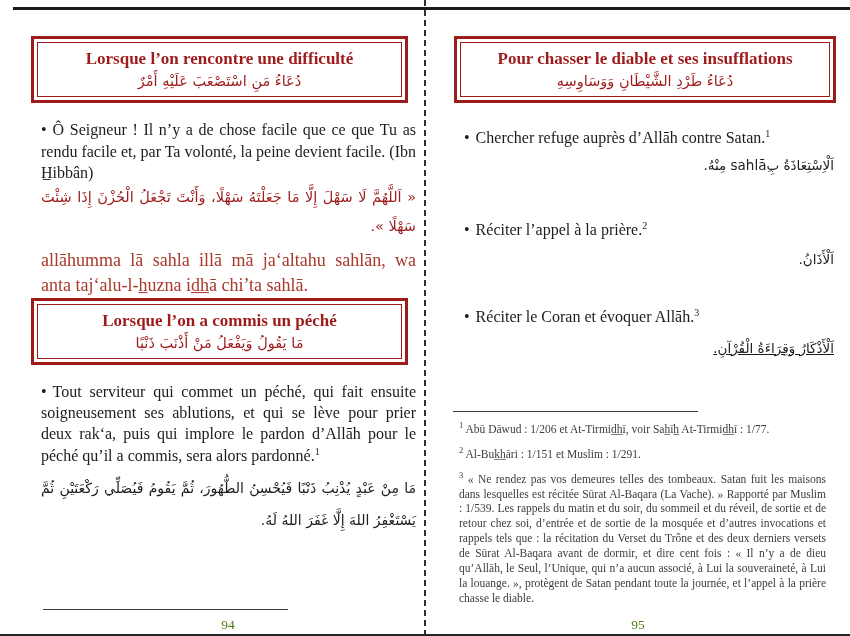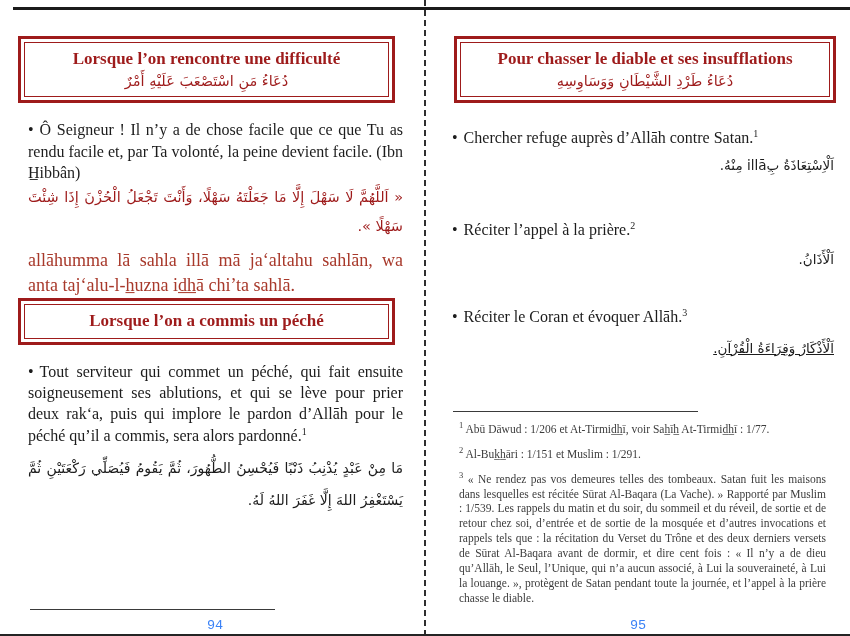--- a/index.html
+++ b/index.html
@@ -12,21 +12,21 @@
   body{
     width:850px;height:636px;position:relative;background:#ffffff;
     font-family:"Liberation Serif","DejaVu Serif",serif;
     color:var(--body_text);overflow:hidden;
   }
   .top-edge{position:absolute;top:7px;left:13px;right:0;height:3px;background:#1b1b1b;}
   .bottom-edge{position:absolute;bottom:0;left:0;right:0;height:2px;background:#242424;}
   .fold{position:absolute;left:424px;top:0;bottom:0;width:0;border-left:2px dashed #2e2e2e;}
 
   .page{position:absolute;top:0;height:636px;width:424px;}
-  .page-left{left:3px;padding:36px 24px 11px 25px;box-sizing:border-box;}
+  .page-left{left:16px;padding:36px 24px 11px 25px;box-sizing:border-box;}
   .page-right{left:426px;padding:36px 14px 0 26px;box-sizing:border-box;}
 
   .title-box{border:3px solid var(--accent);padding:3px;background:#fff;}
   .pl .title-box{margin:0 8px 0 -10px;}
   .pr .title-box{margin:0 0 0 2px;}
   .title-box-inner{border:1px solid var(--accent);padding:5px 6px 7px;text-align:center;}
   .title-fr{color:var(--accent);font-weight:bold;font-size:17px;line-height:1.25;}
   .title-ar{color:var(--accent);font-size:14.5px;margin-top:4px;direction:rtl;
             font-family:"DejaVu Sans",sans-serif;}
 
@@ -34,33 +34,33 @@
   .bullet{display:inline-block;margin-right:6px;}
 
   .dua-ar{direction:rtl;text-align:justify;text-align-last:right;font-family:"DejaVu Sans",sans-serif;}
   .dua-ar.red{color:var(--accent);font-size:14.5px;line-height:2.0;}
   .dua-ar.black{color:var(--body_text);font-size:14px;line-height:2.3;}
 
   .translit{color:var(--translit);font-size:18px;line-height:1.38;text-align:justify;margin:0;}
 
   sup.fref{font-size:10px;line-height:0;vertical-align:super;}
 
-  .item-line{font-size:16px;line-height:1.3;margin:0 0 0 0;}
+  .item-line{font-size:16px;line-height:1.3;margin:0 0 0 12px;}
   .item-ar{direction:rtl;text-align:right;font-family:"DejaVu Sans",sans-serif;
            font-size:13.5px;color:var(--body_text);margin-right:2px;}
 
   .foot-block{position:absolute;left:25px;right:26px;}
   .pl .foot-block{bottom:22px;right:40px;}
   .pr .foot-block{bottom:22px;right:16px;}
   .foot-rule{width:245px;border-top:1.5px solid #3a3a3a;margin:0 0 4px 2px;}
   .footnote{font-size:11.5px;line-height:1.3;color:var(--footnote_text);text-align:justify;margin:8px;}
   .footnote sup{font-size:8.5px;}
 
   .page-num{position:absolute;bottom:3px;left:0;width:100%;text-align:center;
-            font-size:13.5px;color:#3b82f6;font-family:Liberation Mono, monospace;}
+            font-size:13.5px;color:#4d7c0f;}
 
   
   .l-para1{margin-top:16px;}
   .l-dua1{}
   .l-translit{margin-top:7px;}
   .l-box2{margin-top:15px;}
   .l-para2{margin-top:16px;}
   .l-dua2{margin-top:6px;}
 
   
@@ -89,20 +89,21 @@
 
   <p class="para l-para1"><span class="bullet">•</span><span>Ô Seigneur ! Il n’y a de chose facile que ce que Tu as rendu facile et, par Ta volonté, la peine devient facile. (Ibn H̲ibbân)</span></p>
 
   <div class="dua-ar red l-dua1">« اَللَّهُمَّ لَا سَهْلَ إِلَّا مَا جَعَلْتَهُ سَهْلًا، وَأَنْتَ تَجْعَلُ الْحُزْنَ إِذَا شِئْتَ سَهْلًا ».</div>
 
   <p class="translit l-translit">allāhumma lā sahla illā mā ja‘altahu sahlān, wa anta taj‘alu-l-h̲uzna id̲h̲ā chi’ta sahlā.</p>
 
   <div class="title-box l-box2">
     <div class="title-box-inner">
       <div class="title-fr">Lorsque l’on a commis un péché</div>
+      <div class="title-ar">مَا يَقُولُ وَيَفْعَلُ مَنْ أَذْنَبَ ذَنْبًا</div>
     </div>
   </div>
 
   <p class="para l-para2"><span class="bullet">•</span><span>Tout serviteur qui commet un péché, qui fait ensuite soigneusement ses ablutions, et qui se lève pour prier deux rak‘a, puis qui implore le pardon d’Allāh pour le péché qu’il a commis, sera alors pardonné.</span><sup class="fref">1</sup></p>
 
   <div class="dua-ar black l-dua2">مَا مِنْ عَبْدٍ يُذْنِبُ ذَنْبًا فَيُحْسِنُ الطُّهُورَ، ثُمَّ يَقُومُ فَيُصَلِّي رَكْعَتَيْنِ ثُمَّ يَسْتَغْفِرُ اللهَ إِلَّا غَفَرَ اللهُ لَهُ.</div>
 
   <div class="foot-block">
     <div class="foot-rule"></div>
   </div>
@@ -113,21 +114,21 @@
 <div class="page page-right pr">
 
   <div class="title-box">
     <div class="title-box-inner">
       <div class="title-fr">Pour chasser le diable et ses insufflations</div>
       <div class="title-ar">دُعَاءُ طَرْدِ الشَّيْطَانِ وَوَسَاوِسِهِ</div>
     </div>
   </div>
 
   <p class="item-line r-item1"><span class="bullet">•</span><span>Chercher refuge auprès d’Allāh contre Satan.</span><sup class="fref">1</sup></p>
-  <div class="item-ar r-ar1">اَلْاِسْتِعَاذَةُ بِillāِ مِنْهُ.</div>
+  <div class="item-ar r-ar1">اَلْاِسْتِعَاذَةُ بِsahlāِ مِنْهُ.</div>
 
   <p class="item-line r-item2"><span class="bullet">•</span><span>Réciter l’appel à la prière.</span><sup class="fref">2</sup></p>
   <div class="item-ar r-ar2">اَلْأَذَانُ.</div>
 
   <p class="item-line r-item3"><span class="bullet">•</span><span>Réciter le Coran et évoquer Allāh.</span><sup class="fref">3</sup></p>
   <div class="item-ar r-ar3">اَلْأَذْكَارُ وَقِرَاءَةُ الْقُرْآنِ.</div>
 
   <div class="foot-block">
     <div class="foot-rule"></div>
     <p class="footnote"><sup>1</sup> <span>Abū Dāwud : 1/206 et At-Tirmid̲h̲ī, voir Sah̲īh̲ At-Tirmid̲h̲ī : 1/77.</span></p>

